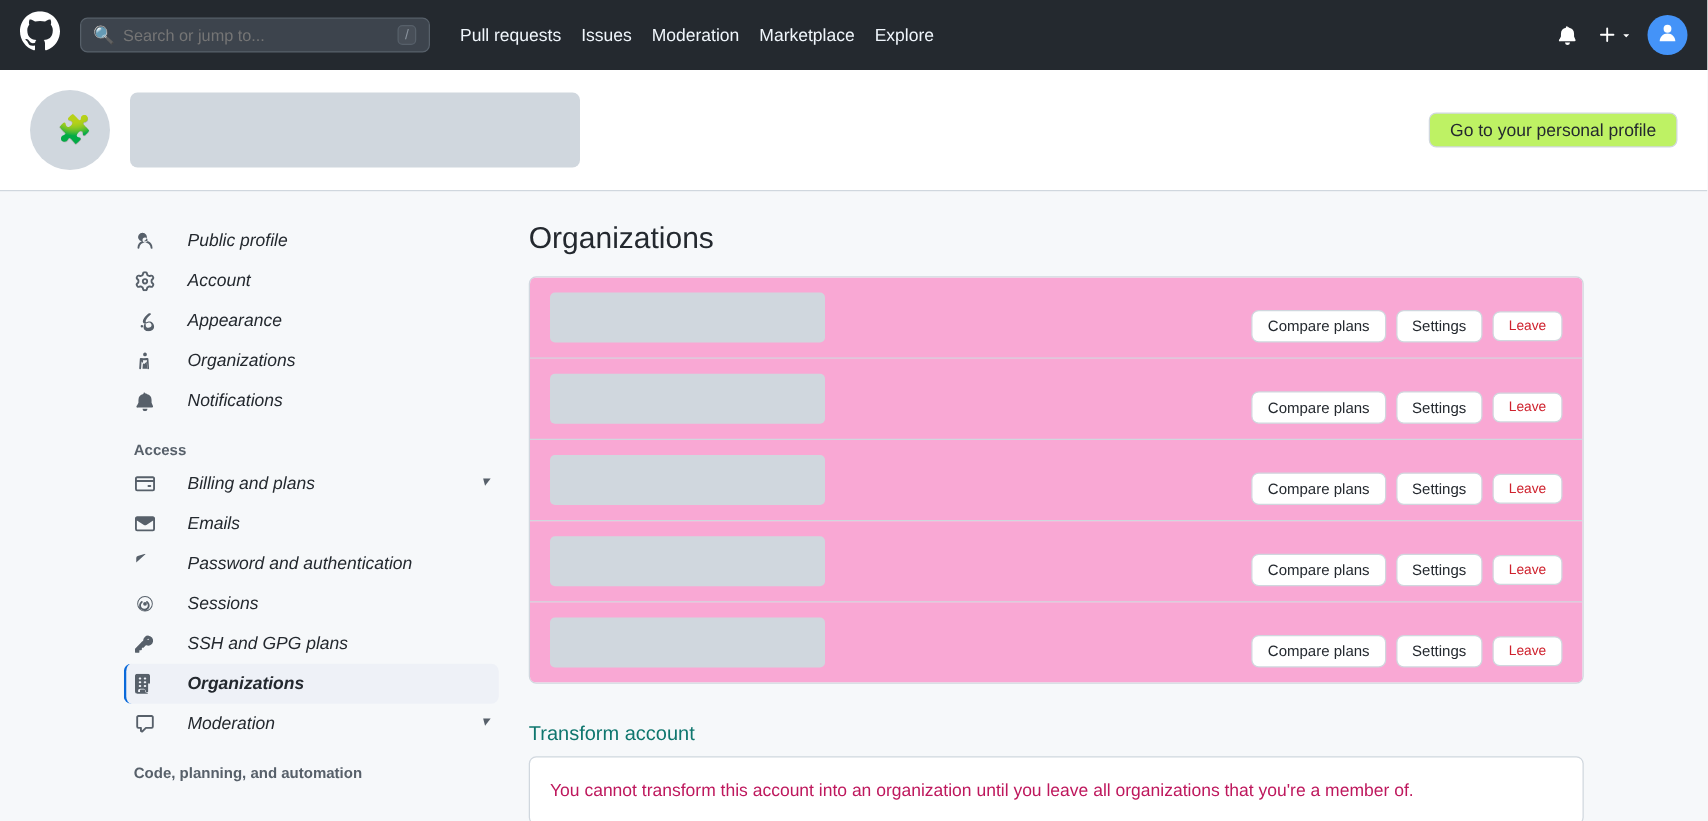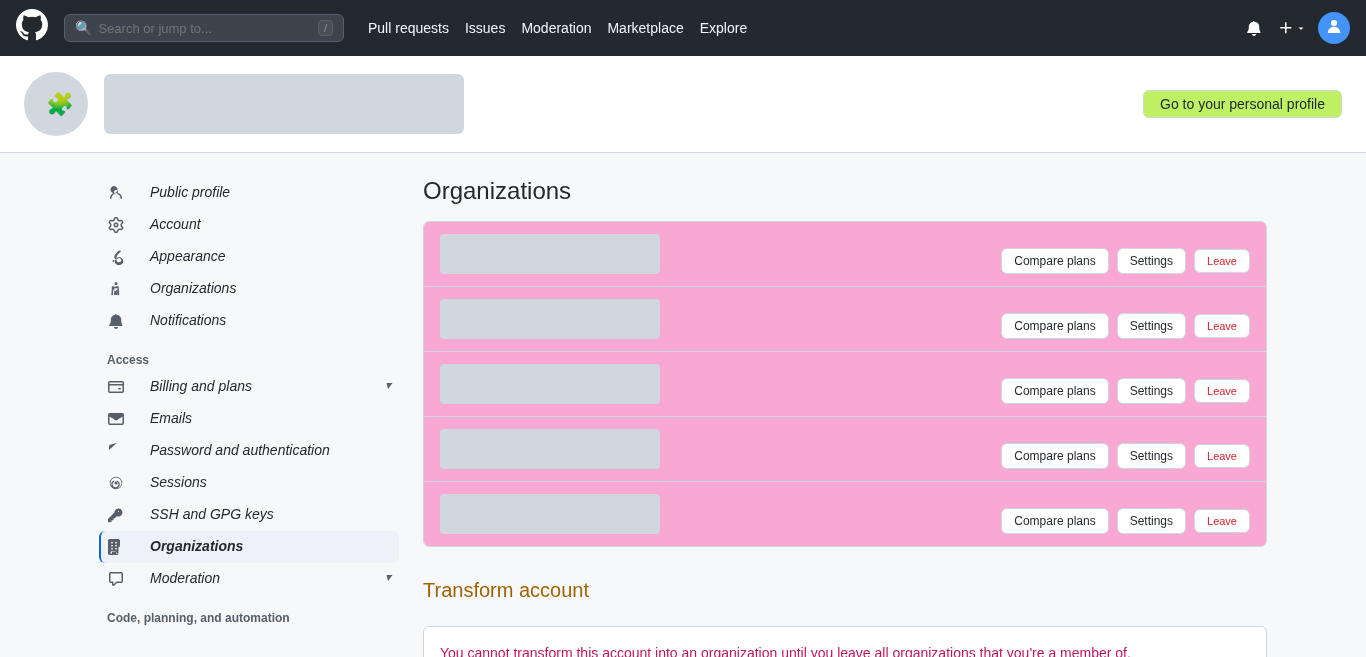--- a/index.html
+++ b/index.html
@@ -271,24 +271,24 @@
       border-radius: 6px;
       padding: 5px 12px;
       font-size: 11px;
       cursor: pointer;
       color: #cf222e;
       white-space: nowrap;
     }
 
     
     .section-title {
-      font-size: 20px;
+      font-size: 16px;
       font-weight: 400;
-      color: #a16207;
-      margin-bottom: 24px;
+      color: #0f766e;
+      margin-bottom: 8px;
     }
     .transform-box {
       border: 1px solid #d0d7de;
       border-radius: 6px;
       background: white;
       padding: 16px;
     }
     .transform-text {
       font-size: 14px;
       color: #be185d;
@@ -450,21 +450,21 @@
         </span>
         <span>Sessions</span>
       </a>
 
       <a class="sidebar-nav-item">
         <span class="icon">
           <svg viewBox="0 0 16 16" fill="currentColor">
               <path fill-rule="evenodd" d="M6.5 5.5a4 4 0 112.731 3.795.75.75 0 00-.765.18L7.01 10.93a.75.75 0 01-.53.22H5.5v1.25a.75.75 0 01-.75.75h-1.25V14.5a.75.75 0 01-.75.75H.75a.75.75 0 01-.75-.75v-2.19c0-.199.079-.39.22-.53l4.538-4.538A.75.75 0 005.023 6.77 4.007 4.007 0 016.5 5.5zm4-1.5a.5.5 0 110 1 .5.5 0 010-1z" clip-rule="evenodd"></path>
             </svg>
         </span>
-        <span>SSH and GPG keys</span>
+        <span>SSH and GPG plans</span>
       </a>
 
       <a class="sidebar-nav-item active blue-left-border">
         <span class="icon">
           <svg viewBox="0 0 16 16" fill="currentColor">
               <path fill-rule="evenodd" d="M1.5 14.25c0 .138.112.25.25.25H4v-1.25a.75.75 0 01.75-.75h2.5a.75.75 0 01.75.75v1.25h2.25a.25.25 0 00.25-.25V1.75a.25.25 0 00-.25-.25h-8.5a.25.25 0 00-.25.25v12.5zM1.75 16A1.75 1.75 0 010 14.25V1.75C0 .784.784 0 1.75 0h8.5C11.216 0 12 .784 12 1.75v5.5a.75.75 0 01-1.5 0v-5.5a.25.25 0 00-.25-.25h-8.5a.25.25 0 00-.25.25v12.5c0 .138.112.25.25.25h.75v-1.25C2.5 12.784 3.284 12 4.25 12h2.5c.966 0 1.75.784 1.75 1.75v1.25H9.5a.75.75 0 010 1.5h-7.75zM3 3.75A.75.75 0 013.75 3h.5a.75.75 0 010 1.5h-.5A.75.75 0 013 3.75zM3.75 6a.75.75 0 000 1.5h.5a.75.75 0 000-1.5h-.5zM3 9.75A.75.75 0 013.75 9h.5a.75.75 0 010 1.5h-.5A.75.75 0 013 9.75zM7.75 3a.75.75 0 000 1.5h.5a.75.75 0 000-1.5h-.5zM7 6.75A.75.75 0 017.75 6h.5a.75.75 0 010 1.5h-.5A.75.75 0 017 6.75zM7.75 9a.75.75 0 000 1.5h.5a.75.75 0 000-1.5h-.5z" clip-rule="evenodd"></path>
             </svg>
         </span>
         <span>Organizations</span>
       </a>

